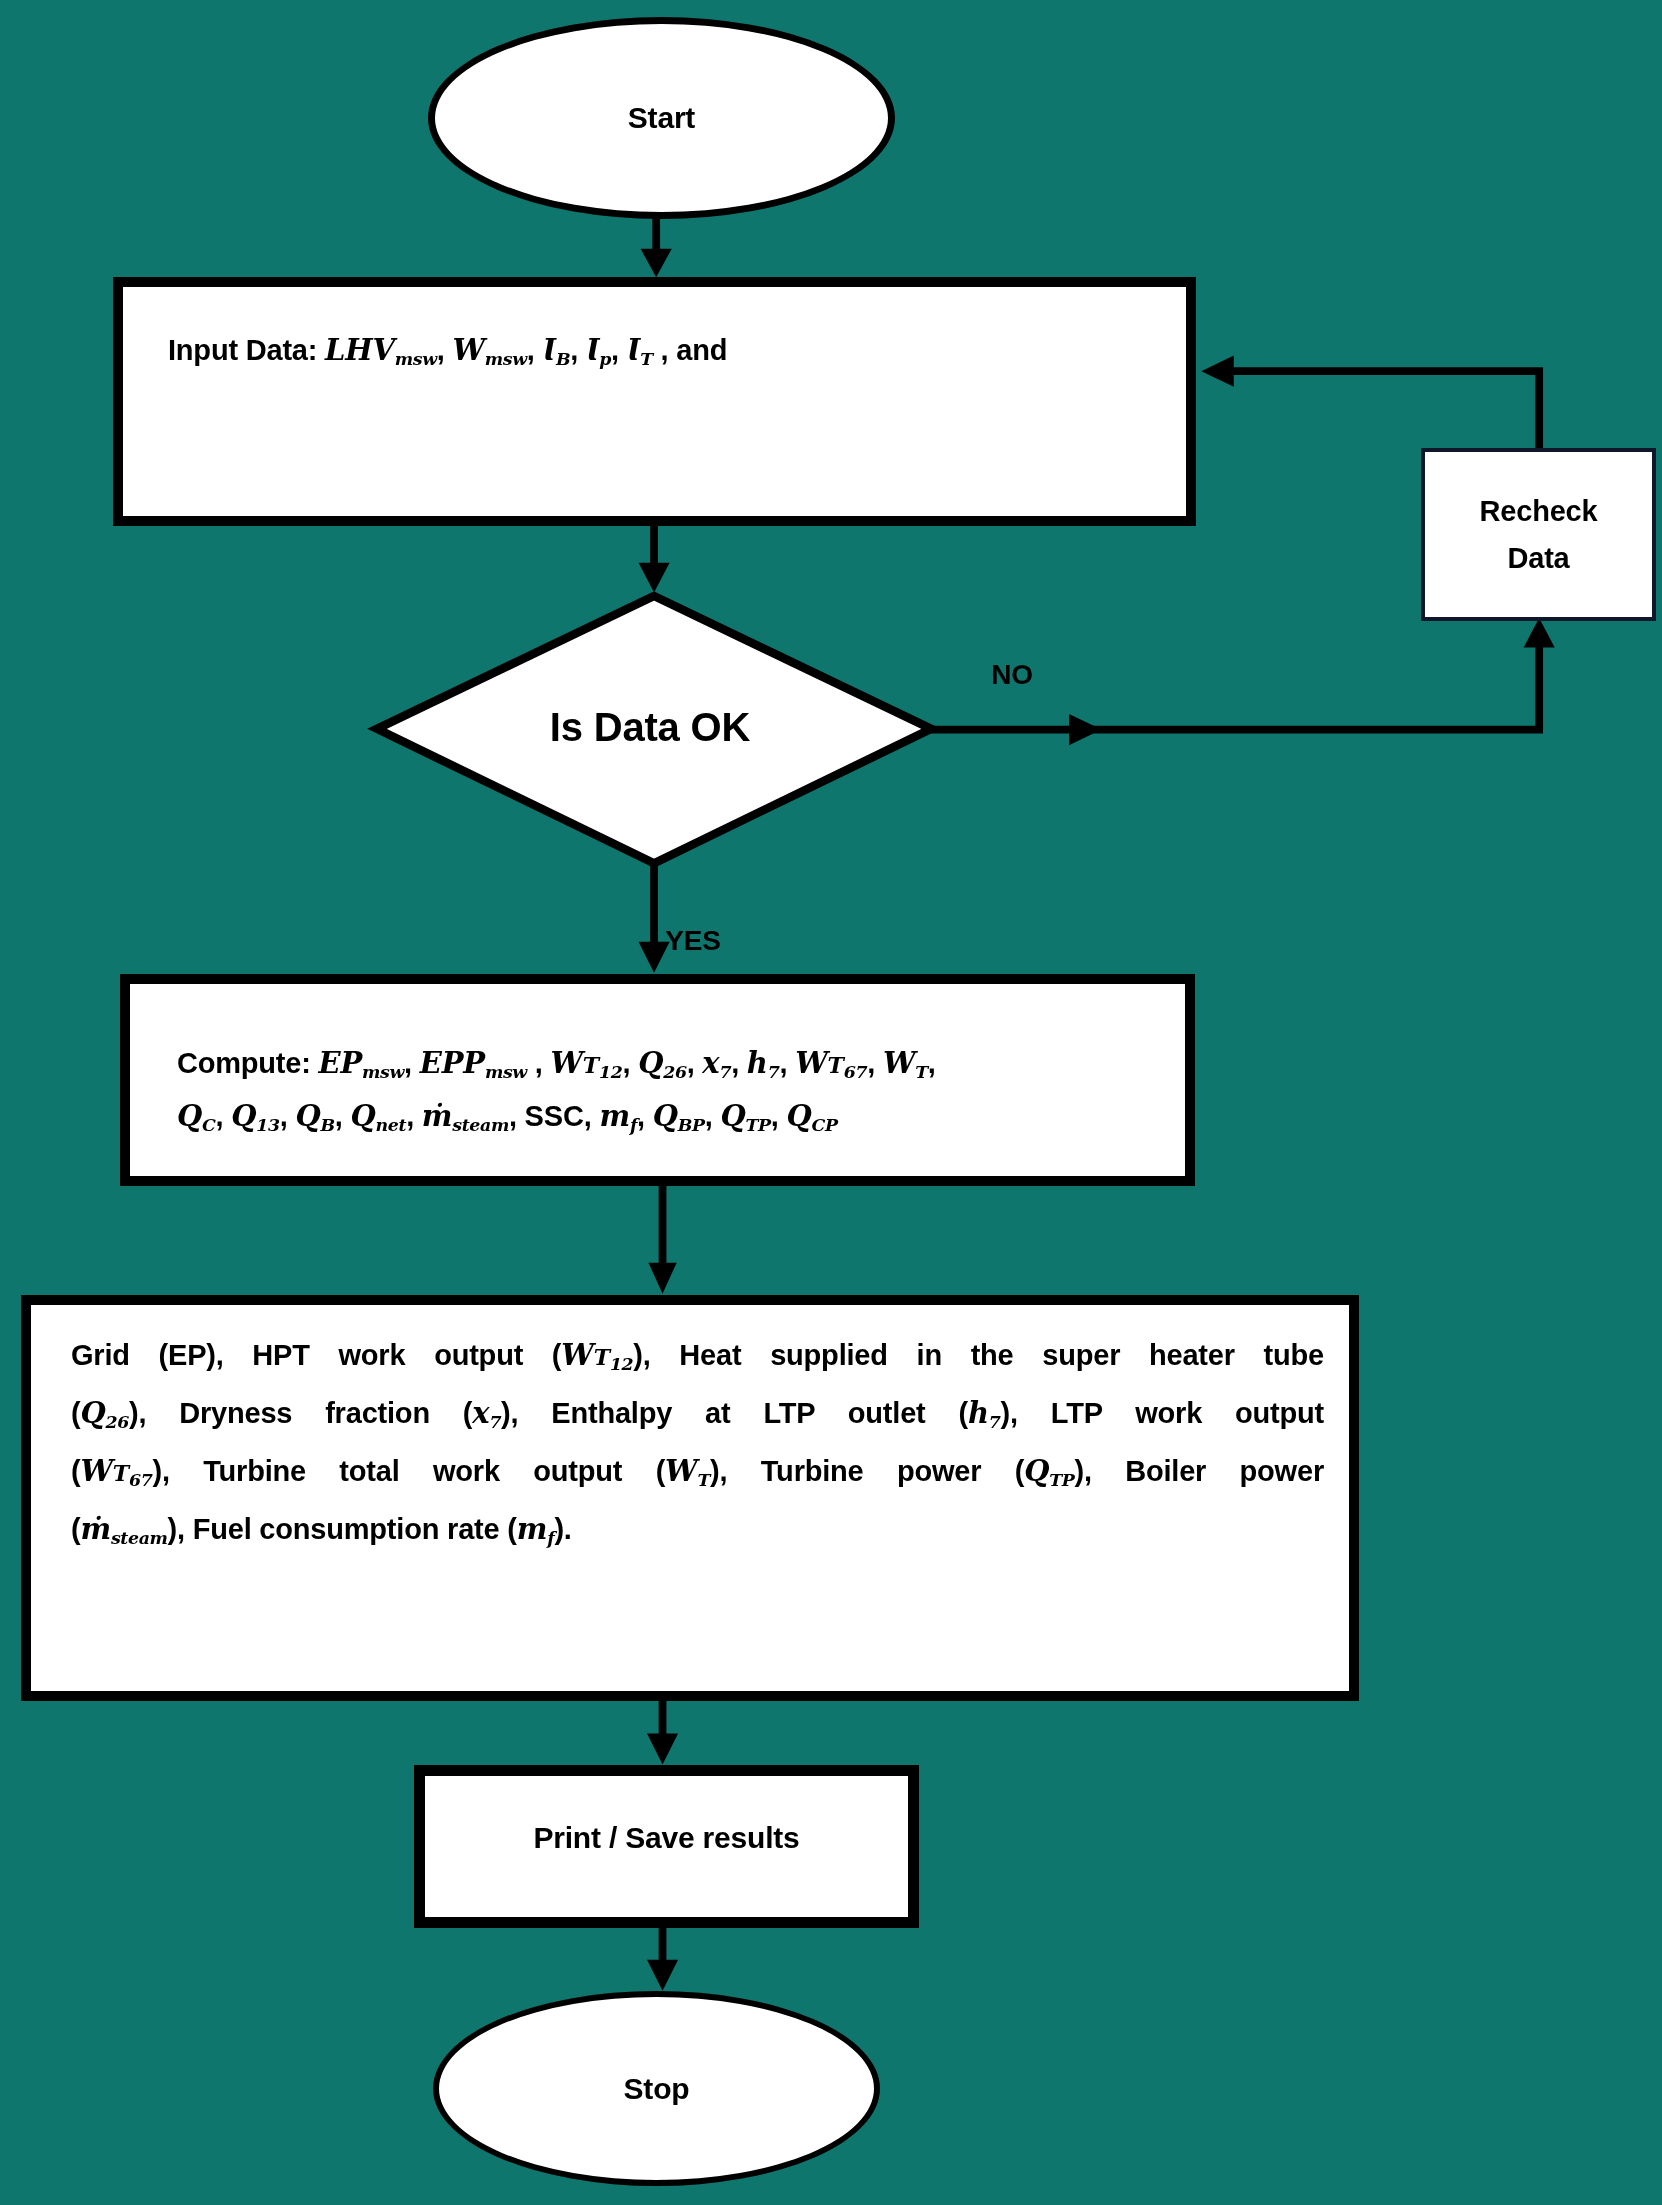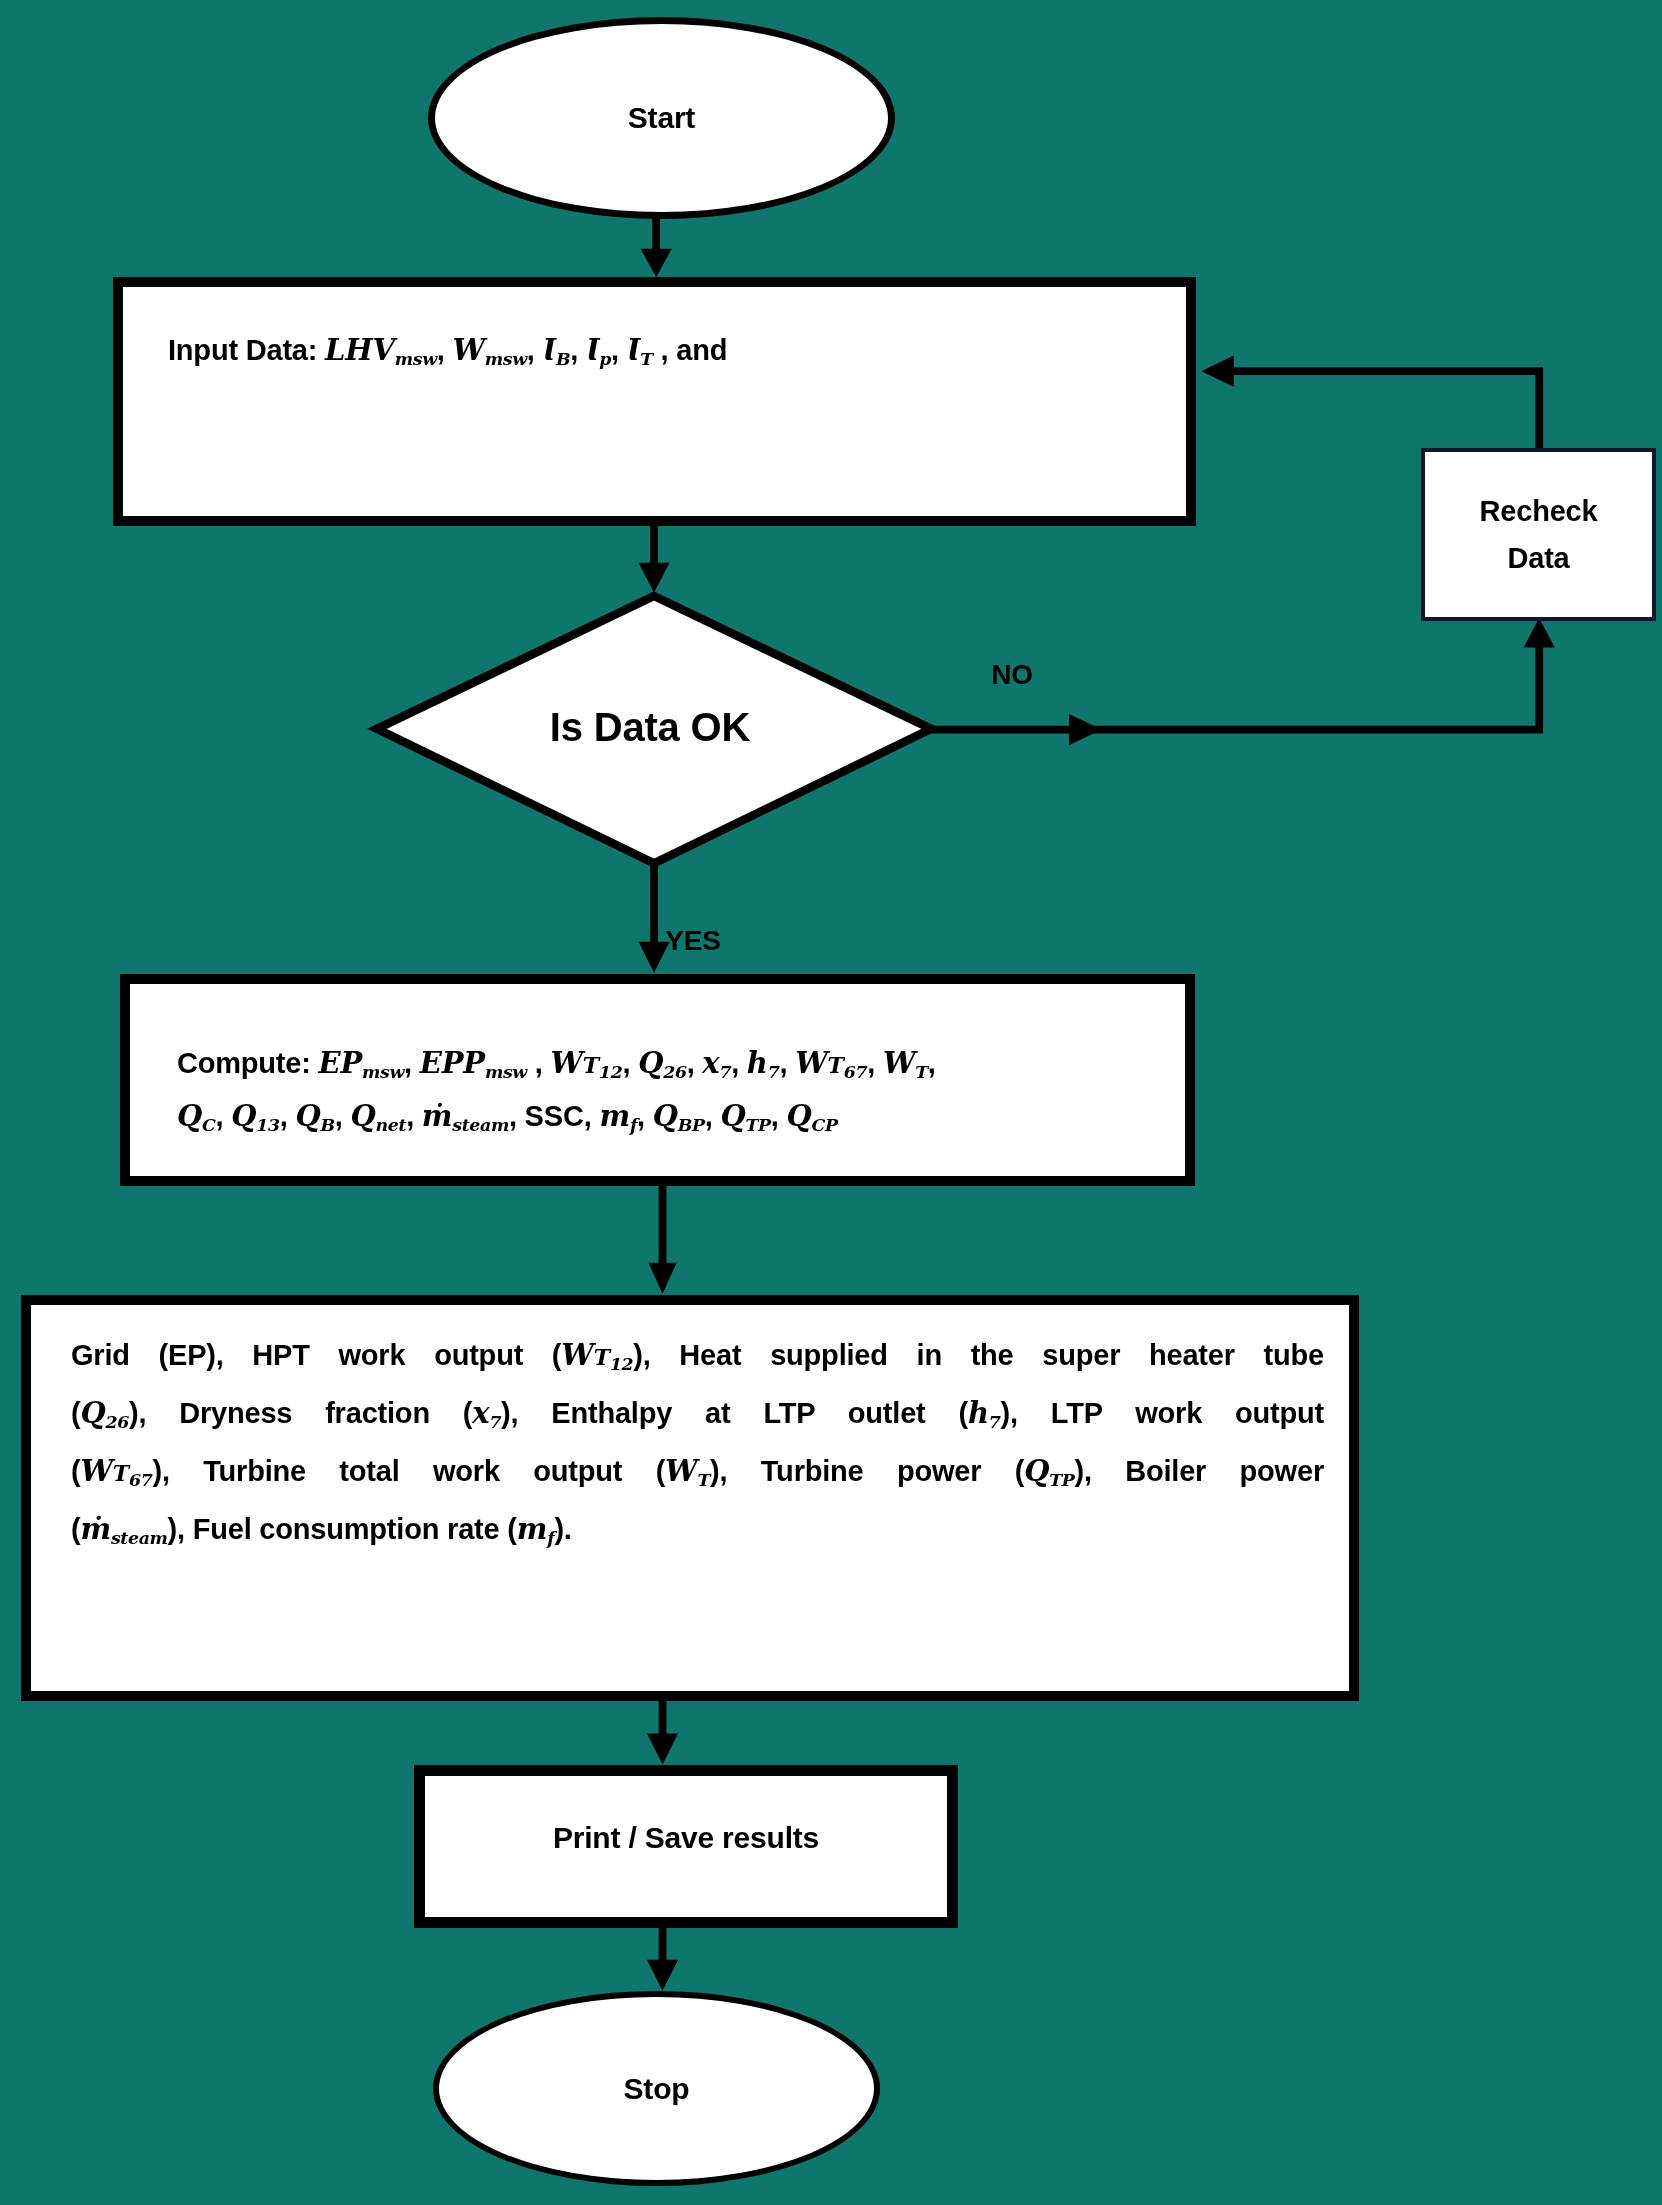--- a/index.html
+++ b/index.html
@@ -94,21 +94,21 @@
   <div class="fline" style="left:177px;top:1097px;"><span class="f-v">Q</span><span class="f-s">C</span><span class="f-p">, </span><span class="f-v">Q</span><span class="f-s">13</span><span class="f-p">, </span><span class="f-v">Q</span><span class="f-s">B</span><span class="f-p">, </span><span class="f-v">Q</span><span class="f-s">net</span><span class="f-p">, </span><span class="f-v">ṁ</span><span class="f-s">steam</span><span class="f-p">, SSC, </span><span class="f-v">m</span><span class="f-s">f</span><span class="f-p">, </span><span class="f-v">Q</span><span class="f-s">BP</span><span class="f-p">, </span><span class="f-v">Q</span><span class="f-s">TP</span><span class="f-p">, </span><span class="f-v">Q</span><span class="f-s">CP</span></div>
 
   <div class="node rect" style="left:21px;top:1295px;width:1338px;height:406px;"></div>
   <div class="out-wrap">
     <div class="jline"><span class="f-p">Grid (EP), HPT work output (</span><span class="f-v">W</span><span class="f-t">T</span><span class="f-s">12</span><span class="f-p">), Heat supplied in the super heater tube</span></div>
     <div class="jline"><span class="f-p">(</span><span class="f-v">Q</span><span class="f-s">26</span><span class="f-p">), Dryness fraction (</span><span class="f-v">x</span><span class="f-s">7</span><span class="f-p">), Enthalpy at LTP outlet (</span><span class="f-v">h</span><span class="f-s">7</span><span class="f-p">), LTP work output</span></div>
     <div class="jline"><span class="f-p">(</span><span class="f-v">W</span><span class="f-t">T</span><span class="f-s">67</span><span class="f-p">), Turbine total work output (</span><span class="f-v">W</span><span class="f-s">T</span><span class="f-p">), Turbine power (</span><span class="f-v">Q</span><span class="f-s">TP</span><span class="f-p">), Boiler power</span></div>
     <div class="lline"><span class="f-p">(</span><span class="f-v">ṁ</span><span class="f-s">steam</span><span class="f-p">), Fuel consumption rate (</span><span class="f-v">m</span><span class="f-s">f</span><span class="f-p">).</span></div>
   </div>
 
-  <div class="node print-box big-label" style="left:414px;top:1765px;width:544px;height:163px;border:11.3px solid #000;">
+  <div class="node print-box big-label" style="left:414px;top:1765px;width:505px;height:163px;border:11.3px solid #000;">
     <span>Print / Save results</span>
   </div>
 
   <div class="node ellipse big-label" style="left:433px;top:1991px;width:447px;height:195px;border-width:6.4px;">
     <span>Stop</span>
   </div>
 
 </div>
 
 

